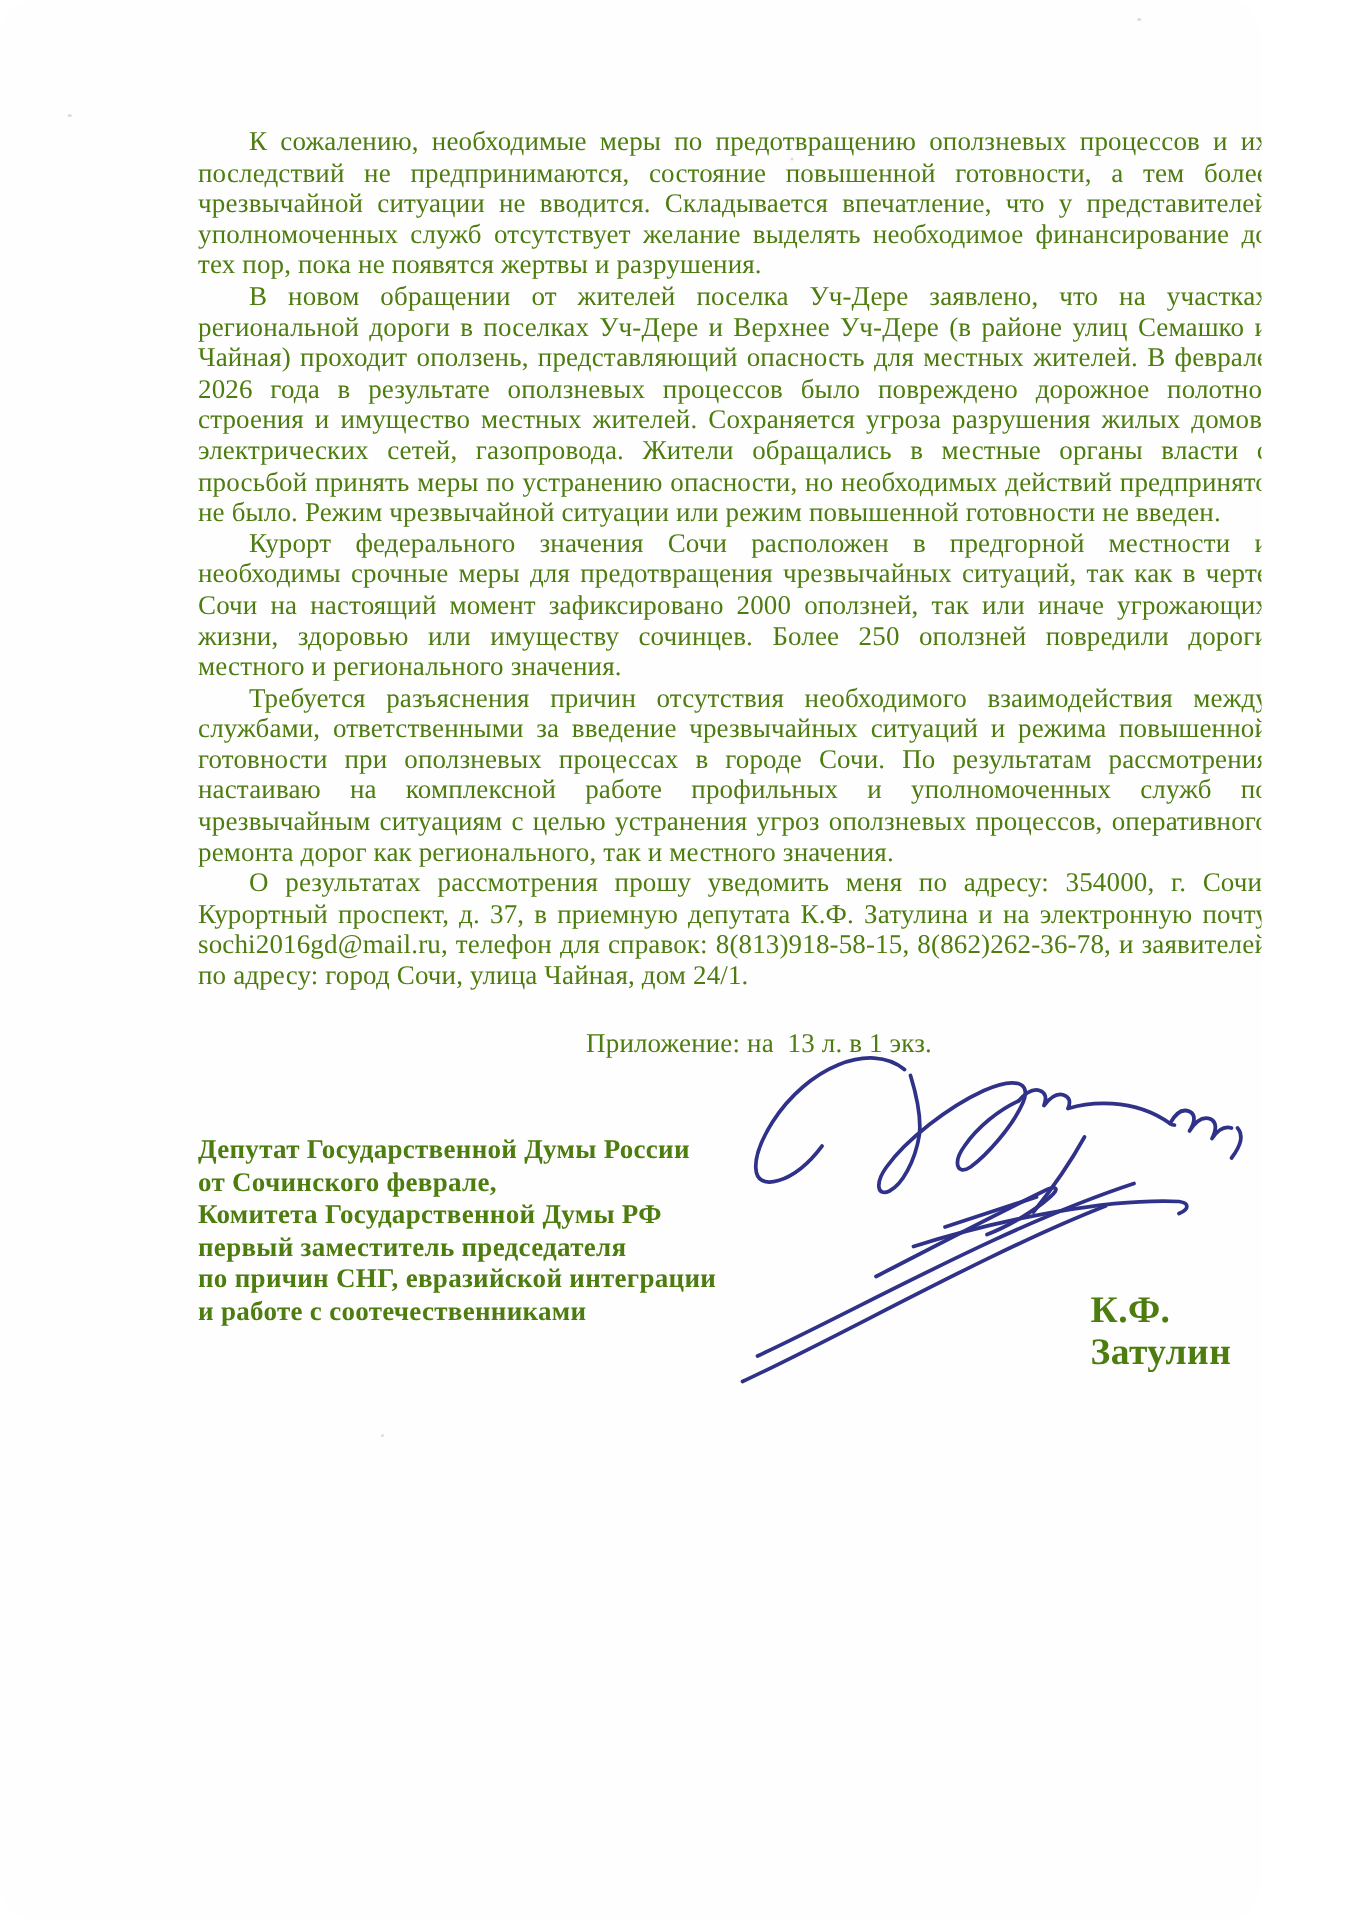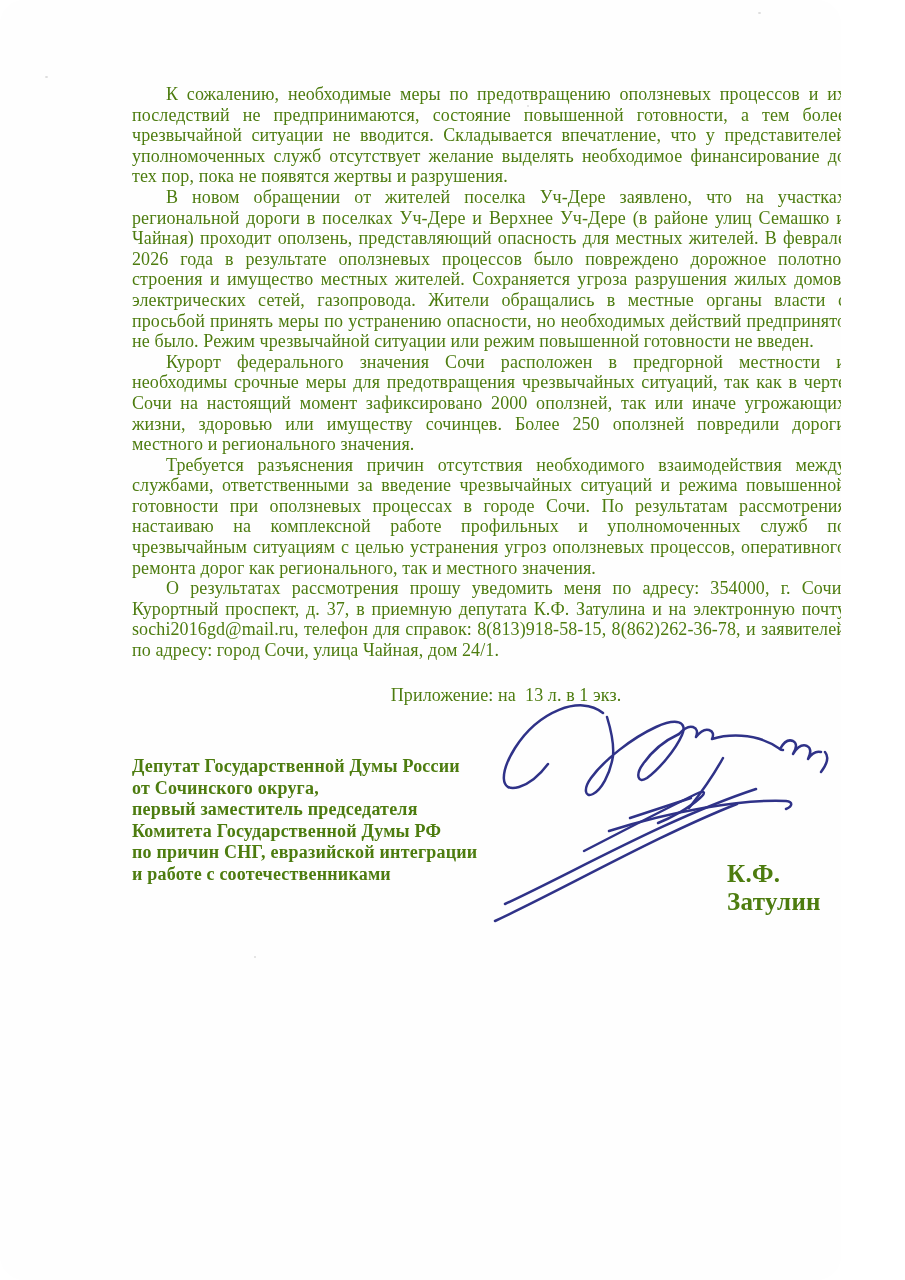--- a/index.html
+++ b/index.html
@@ -78,23 +78,23 @@
     <p>К сожалению, необходимые меры по предотвращению оползневых процессов и их последствий не предпринимаются, состояние повышенной готовности, а тем более чрезвычайной ситуации не вводится. Складывается впечатление, что у представителей уполномоченных служб отсутствует желание выделять необходимое финансирование до тех пор, пока не появятся жертвы и разрушения.</p>
     <p>В новом обращении от жителей поселка Уч-Дере заявлено, что на участках региональной дороги в поселках Уч-Дере и Верхнее Уч-Дере (в районе улиц Семашко и Чайная) проходит оползень, представляющий опасность для местных жителей. В феврале 2026 года в результате оползневых процессов было повреждено дорожное полотно, строения и имущество местных жителей. Сохраняется угроза разрушения жилых домов, электрических сетей, газопровода. Жители обращались в местные органы власти с просьбой принять меры по устранению опасности, но необходимых действий предпринято не было. Режим чрезвычайной ситуации или режим повышенной готовности не введен.</p>
     <p>Курорт федерального значения Сочи расположен в предгорной местности и необходимы срочные меры для предотвращения чрезвычайных ситуаций, так как в черте Сочи на настоящий момент зафиксировано 2000 оползней, так или иначе угрожающих жизни, здоровью или имуществу сочинцев. Более 250 оползней повредили дороги местного и регионального значения.</p>
     <p>Требуется разъяснения причин отсутствия необходимого взаимодействия между службами, ответственными за введение чрезвычайных ситуаций и режима повышенной готовности при оползневых процессах в городе Сочи. По результатам рассмотрения настаиваю на комплексной работе профильных и уполномоченных служб по чрезвычайным ситуациям с целью устранения угроз оползневых процессов, оперативного ремонта дорог как регионального, так и местного значения.</p>
     <p>О результатах рассмотрения прошу уведомить меня по адресу: 354000, г. Сочи, Курортный проспект, д. 37, в приемную депутата К.Ф. Затулина и на электронную почту sochi2016gd@mail.ru, телефон для справок: 8(813)918-58-15, 8(862)262-36-78, и заявителей по адресу: город Сочи, улица Чайная, дом 24/1.</p>
     <p class="attachment">Приложение: на  13 л. в 1 экз.</p>
   </div>
 
   <div class="signoff">
     <div>Депутат Государственной Думы России</div>
-    <div>от Сочинского округа,</div>
+    <div>от Сочинского феврале,</div>
+    <div>Комитета Государственной Думы РФ</div>
     <div>первый заместитель председателя</div>
-    <div>Комитета Государственной Думы РФ</div>
     <div>по причин СНГ, евразийской интеграции</div>
     <div>и работе с соотечественниками</div>
   </div>
 
   <div class="signer-name">К.Ф. Затулин</div>
 
   <svg class="signature-svg" viewBox="0 0 380 245" xmlns="http://www.w3.org/2000/svg" role="img" aria-label="С уважением,">
     <g fill="none" stroke="#2f3288" stroke-width="2.5" stroke-linecap="round" stroke-linejoin="round">
 
       <path d="M123,23 C100,4 58,22 35,58 C20,82 19,103 39,97 C52,93 62,82 68,74"></path>

